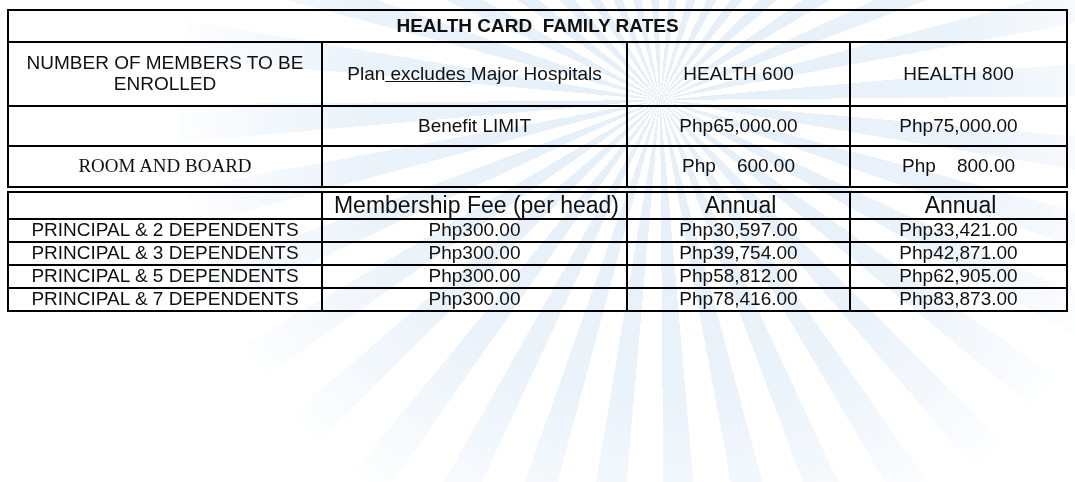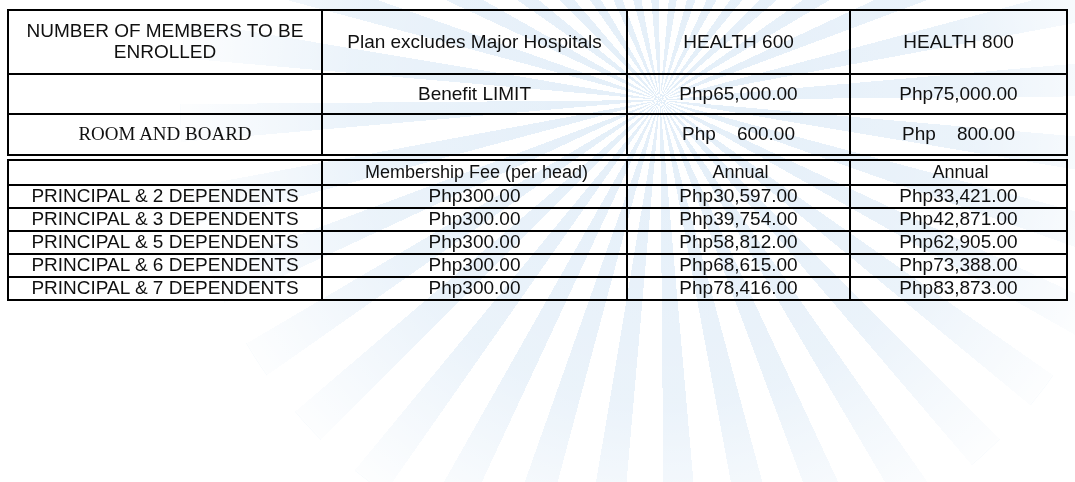--- a/index.html
+++ b/index.html
@@ -63,47 +63,50 @@
     white-space: pre;
   }
   tr.header-row td { height: 62px; text-align: center; }
   tr.benefit-row td { height: 38px; margin-left: 48px; }
   tr.room-row td { height: 39px; }
   td.serif { font-family: "Liberation Serif", serif; }
   td.pre { white-space: pre; font-size: 17px; }
   tr.fee-row td {
     height: 23px;
     border-top: 7px double #000000;
-    font-size: 18px;
+    font-size: 23px;
     padding-left: 6px;
   }
   tr.rate-row td { height: 21px; font-size: 19px; }
   tr.rate-row.tall td { height: 54px; }
   tr.rate-row.tall td.members,
   tr.rate-row.tall td.h600,
   tr.rate-row.tall td.h800 {
     vertical-align: bottom;
     padding-bottom: 2px;
   }
-  .uline { white-space: pre-wrap; }
+  .uline { text-decoration: underline; white-space: pre-wrap; }
   .keepspace { white-space: pre-wrap; }
 </style>
 </head>
 <body>
 
 <div class="watermark"></div>
 
 <table class="rates">
   <colgroup>
     <col style="width:314px">
     <col style="width:305px">
     <col style="width:223px">
     <col style="width:217px">
   </colgroup>
   <tbody>
+    <tr class="title-row">
+      <td colspan="4">HEALTH CARD  FAMILY RATES</td>
+    </tr>
     <tr class="header-row">
       <td>NUMBER OF MEMBERS TO BE ENROLLED</td>
       <td><span class="keepspace">Plan</span><span class="uline"> excludes </span><span class="keepspace">Major Hospitals</span></td>
       <td>HEALTH 600</td>
       <td>HEALTH 800</td>
     </tr>
     <tr class="benefit-row">
       <td></td>
       <td>Benefit LIMIT</td>
       <td>Php65,000.00</td>
@@ -135,25 +138,19 @@
     <td class="h600">Php39,754.00</td>
     <td class="h800">Php42,871.00</td>
   </tr>
       <tr class="rate-row">
     <td class="members">PRINCIPAL &amp; 5 DEPENDENTS</td>
     <td class="fee">Php300.00</td>
     <td class="h600">Php58,812.00</td>
     <td class="h800">Php62,905.00</td>
   </tr>
       <tr class="rate-row">
-    <td class="members">PRINCIPAL &amp; 6 DEPENDENTS</td>
-    <td class="fee">Php300.00</td>
-    <td class="h600">Php68,615.00</td>
-    <td class="h800">Php73,388.00</td>
-  </tr>
-      <tr class="rate-row">
     <td class="members">PRINCIPAL &amp; 7 DEPENDENTS</td>
     <td class="fee">Php300.00</td>
     <td class="h600">Php78,416.00</td>
     <td class="h800">Php83,873.00</td>
   </tr>
     </tbody>
 </table>
 
 </body></html>

